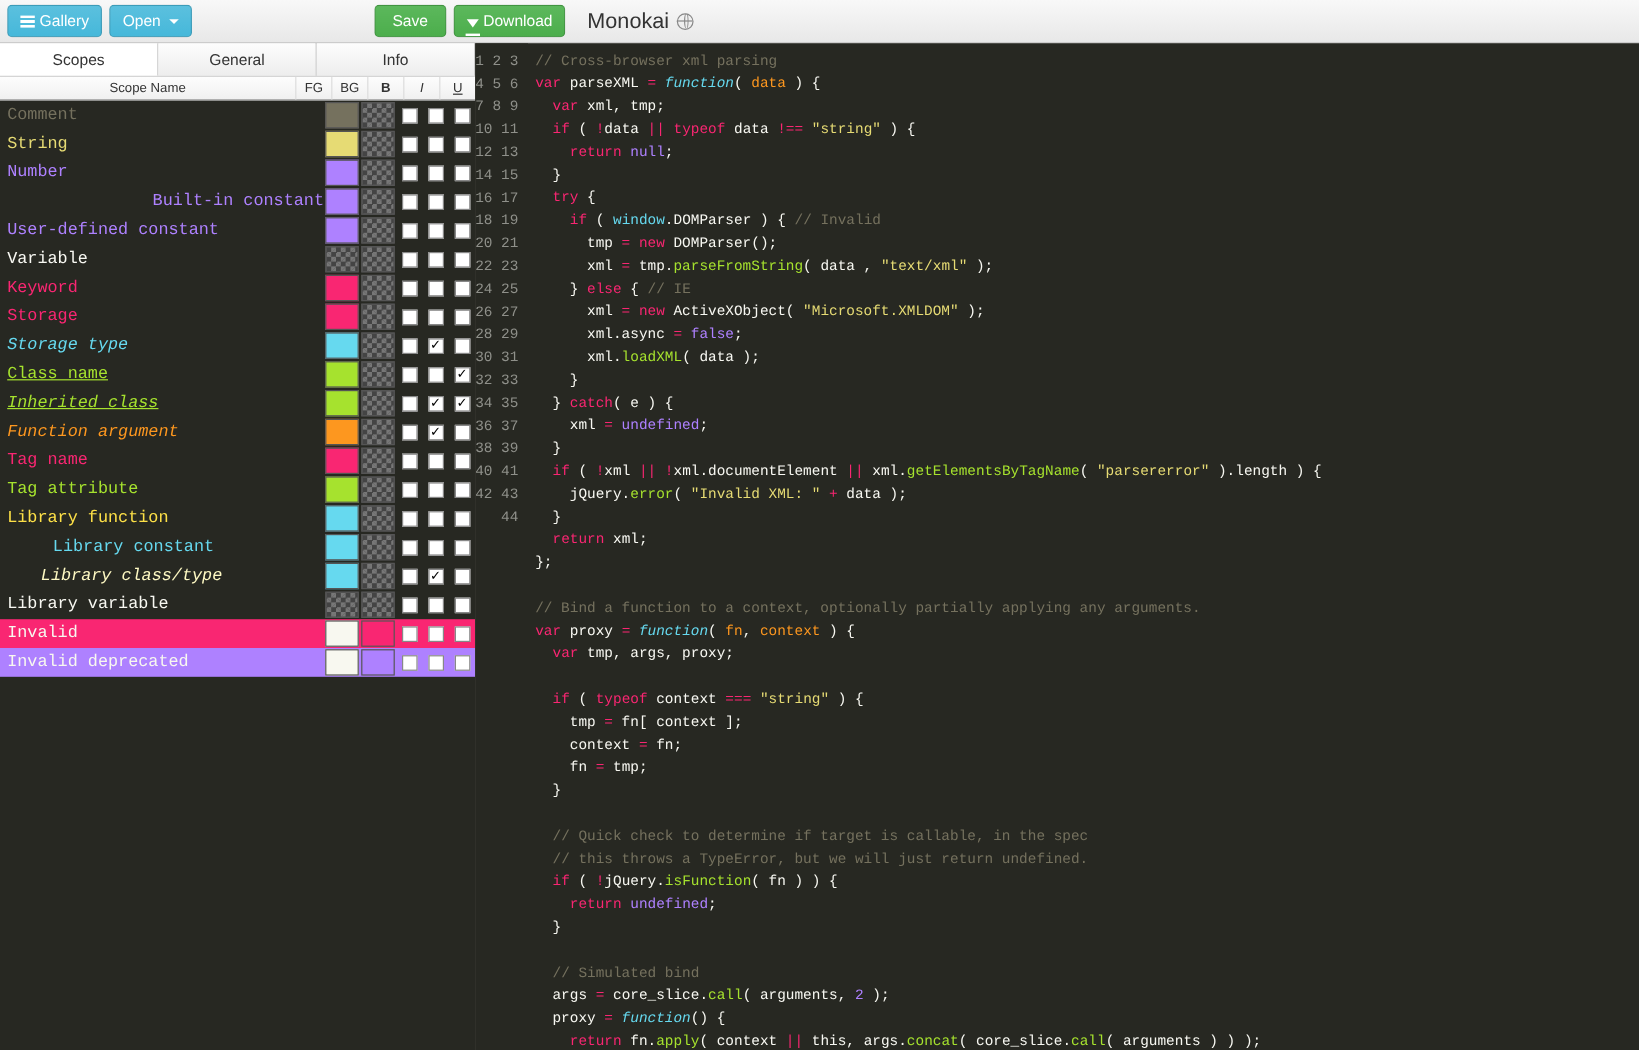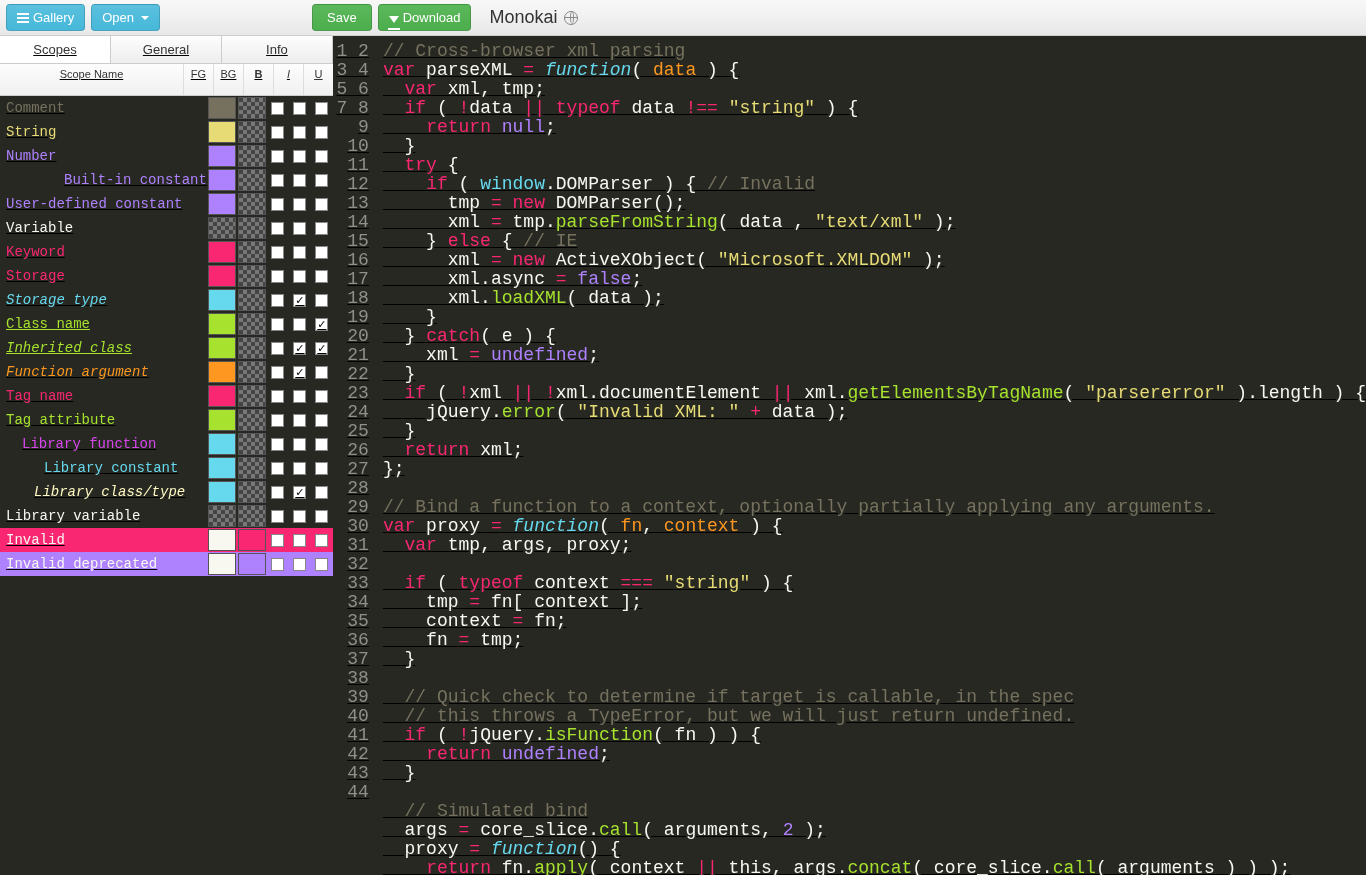--- a/index.html
+++ b/index.html
@@ -8,46 +8,46 @@
 .btn{display:inline-flex;align-items:center;gap:4px;padding:5px 10px;border-radius:4px;font-size:13px;cursor:pointer;border:1px solid rgba(0,0,0,.15);color:#fff;}
 .btn-blue{background:linear-gradient(#5bc0de,#46b8da);}
 .btn-green{background:linear-gradient(#5cb85c,#4cae4c);}
 .btn-save{background:linear-gradient(#5cb85c,#4cae4c);padding:5px 14px;}
 .caret{width:0;height:0;border-left:4px solid transparent;border-right:4px solid transparent;border-top:4px solid #fff;display:inline-block;margin-left:3px;}
 .spacer{flex:1;}
 .theme-title{font-size:18px;font-weight:normal;color:#333;padding:6px 12px;display:flex;align-items:center;gap:6px;}
 .globe{width:14px;height:14px;border:1.5px solid #888;border-radius:50%;position:relative;display:inline-block;}
 .globe::before{content:"";position:absolute;left:5px;top:-1px;width:2px;height:13px;border:1px solid #888;border-radius:50%;border-top:none;border-bottom:none;}
 .globe::after{content:"";position:absolute;top:5px;left:-1px;height:1px;width:13px;background:#888;}
-.container{display:flex;height:calc(100% - 36px);text-decoration:underline;}
+.container{display:flex;height:calc(100% - 36px);}
 .left-panel{width:396px;display:flex;flex-direction:column;background:#1e1e1e;}
 .tabs{display:flex;background:#eee;border-bottom:1px solid #ccc;height:28px;}
 .tab{flex:1;text-align:center;line-height:27px;background:linear-gradient(#fdfdfd,#ededed);border-right:1px solid #ccc;cursor:pointer;font-size:13px;color:#333;}
 .tab.active{background:#fff;}
-.col-headers{display:flex;background:linear-gradient(#fdfdfd,#f0f0f0);border-bottom:1px solid #ccc;height:32px;font-size:11px;color:#333;}
+.col-headers{display:flex;background:linear-gradient(#fdfdfd,#f0f0f0);border-bottom:1px solid #ccc;height:20px;font-size:11px;color:#333;}
 .col-headers .ch-name{flex:1;text-align:center;line-height:21px;}
 .col-headers .ch{width:30px;text-align:center;line-height:21px;border-left:1px solid #ddd;}
 .ch-b{font-weight:bold;}
 .ch-i{font-style:italic;}
 .ch-u{text-decoration:underline;}
 .scopes-body{flex:1;overflow-y:auto;background:#272822;}
 .scope-row{display:flex;align-items:center;height:24px;font-family:"Courier New",monospace;font-size:14px;}
 .scope-label{flex:1;padding-left:6px;white-space:nowrap;}
 .swatch{width:28px;height:22px;margin:1px;border:1px solid #555;}
 .checker{background-image:
   linear-gradient(45deg,#777 25%,transparent 25%),
   linear-gradient(-45deg,#777 25%,transparent 25%),
   linear-gradient(45deg,transparent 75%,#777 75%),
   linear-gradient(-45deg,transparent 75%,#777 75%);
   background-size:8px 8px;background-position:0 0,0 4px,4px -4px,-4px 0;background-color:#444;}
 .cb-cell{width:22px;display:flex;justify-content:center;align-items:center;}
 .cb{width:13px;height:13px;background:#fff;border:1px solid #888;display:flex;align-items:center;justify-content:center;}
 .cb.checked::after{content:"✓";font-size:11px;line-height:11px;color:#000;font-family:Arial;}
 .right-panel{flex:1;display:flex;flex-direction:column;background:#272822;}
-.editor-wrap{flex:1;display:flex;overflow:hidden;font-family:"Consolas","Courier New",monospace;font-size:18px;line-height:19px;}
+.editor-wrap{flex:1;display:flex;overflow:hidden;font-family:"Consolas","Courier New",monospace;font-size:12px;line-height:19px;}
 .gutter{width:44px;text-align:right;color:#8f908a;padding:6px 8px 6px 0;user-select:none;background:#272822;}
 .code-area{flex:1;color:#f8f8f2;padding:6px 0 6px 6px;white-space:pre;overflow:auto;}
 .top-right{flex:1;}
 .icon-bars{display:inline-block;width:12px;height:10px;background:linear-gradient(#fff 2px,transparent 2px,transparent 4px,#fff 4px,#fff 6px,transparent 6px,transparent 8px,#fff 8px);}
 .icon-dl{width:0;height:0;border-left:5px solid transparent;border-right:5px solid transparent;border-top:7px solid #fff;position:relative;display:inline-block;top:2px;}
 .icon-dl::after{content:"";position:absolute;left:-6px;top:5px;width:12px;height:2px;background:#fff;}
 
 .tk-cm{color:#75715e;}
 .tk-kw{color:#f92672;}
 .tk-st{color:#66d9ef;font-style:italic;}
@@ -291,21 +291,21 @@
             <div class="cb"></div>
           </div>
           <div class="cb-cell">
             <div class="cb"></div>
           </div>
           <div class="cb-cell">
             <div class="cb"></div>
           </div>
         </div>
         <div class="scope-row">
-          <div class="scope-label" style="color: #d946ef; margin-left: 16px;">Library function</div>
+          <div class="scope-label" style="color: #fde047;">Library function</div>
           <div class="swatch" style="background: rgb(102, 217, 239);"></div>
           <div class="swatch checker"></div>
           <div class="cb-cell">
             <div class="cb"></div>
           </div>
           <div class="cb-cell">
             <div class="cb"></div>
           </div>
           <div class="cb-cell">
             <div class="cb"></div>

